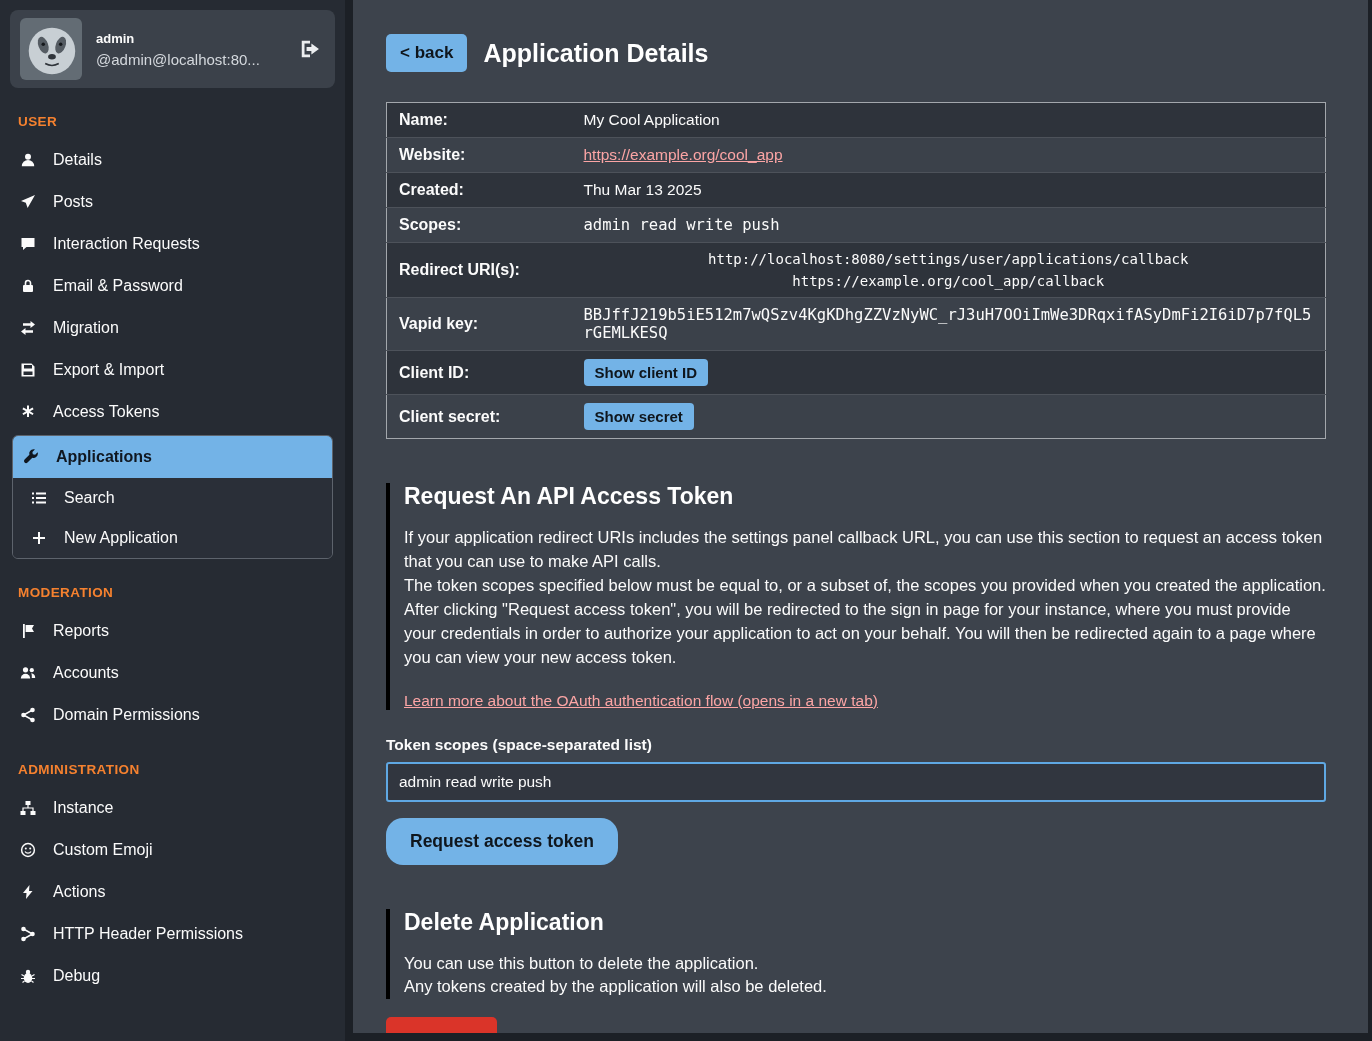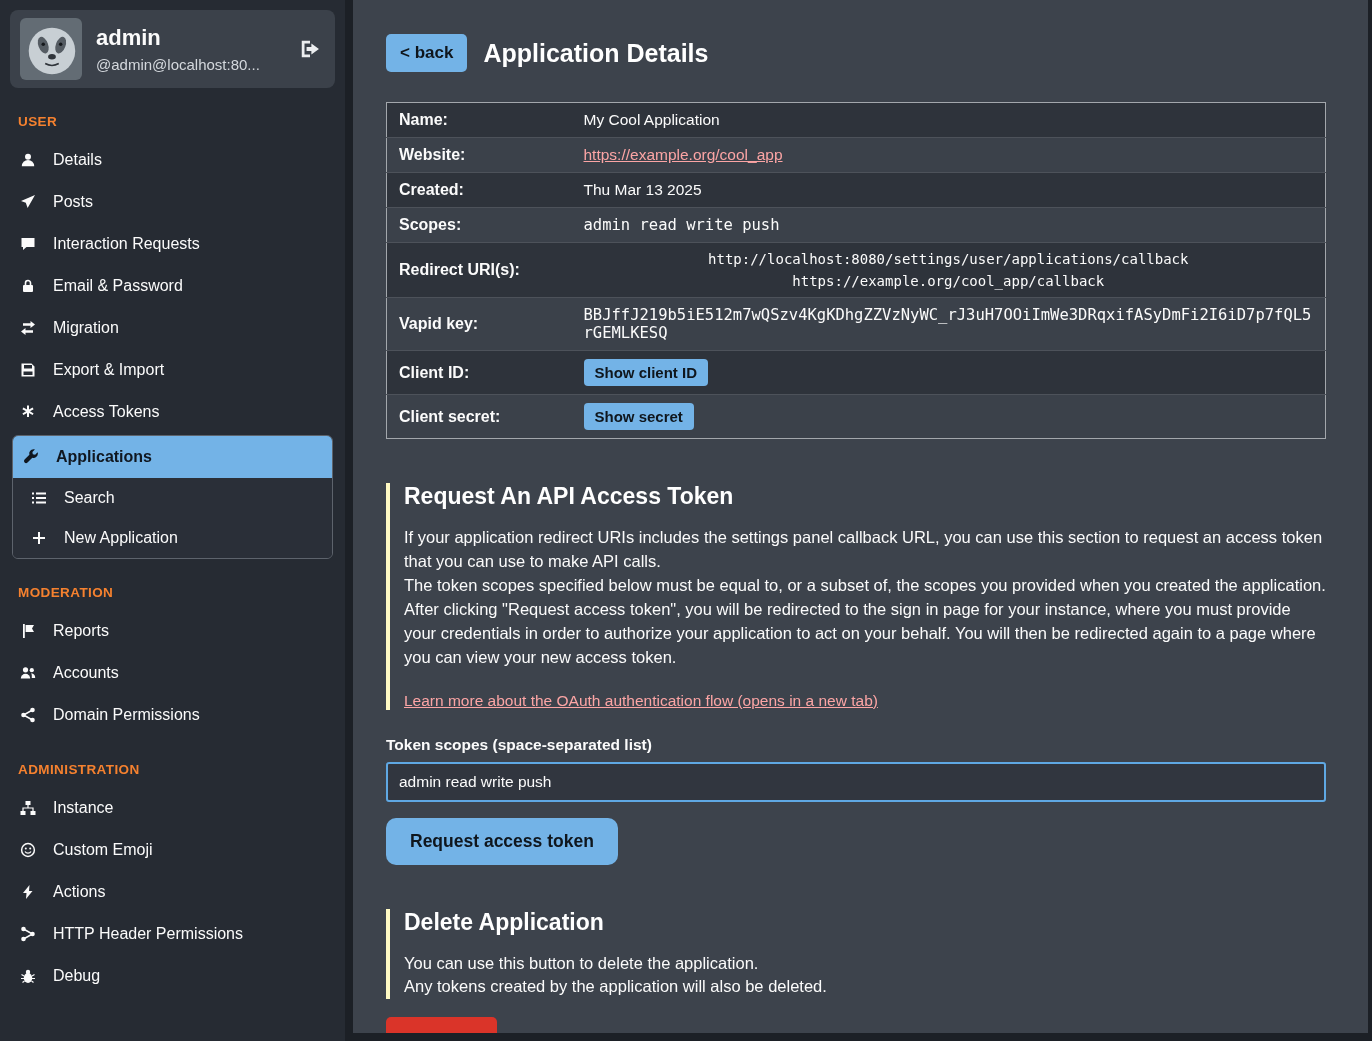--- a/index.html
+++ b/index.html
@@ -8,21 +8,21 @@
     width:1372px; height:1041px; overflow:hidden;
     background:#1c2026; color:#fbfbfb;
     font-family:"Liberation Sans", sans-serif;
     display:flex;
   }
   
   .sidebar { width:345px; min-width:345px; background:#262b33; padding:10px 10px 0; height:100%; }
   .user-card { background:#3b414a; border-radius:8px; padding:8px 10px; display:flex; align-items:center; gap:14px; }
   .avatar { width:62px; height:62px; border-radius:6px; overflow:hidden; flex-shrink:0; }
   .user-info { display:flex; flex-direction:column; gap:5px; min-width:0; flex:1; }
-  .user-name { font-weight:bold; font-size:22px; }
+  .user-name { font-weight:bold; font-size:13px; }
   .user-handle { font-size:15px; color:#d4d8dd; white-space:nowrap; overflow:hidden; }
   .logout { color:#eceef0; align-self:center; margin-left:auto; padding:4px; cursor:pointer; flex-shrink:0; }
   .section-label { color:#f5812f; font-weight:bold; font-size:13.5px; letter-spacing:.4px; margin:26px 8px 10px; }
   .nav-item { display:flex; align-items:center; gap:15px; padding:12px 8px; font-size:16px; border-radius:4px; cursor:pointer; }
   .icon { width:20px; display:flex; justify-content:center; align-items:center; flex-shrink:0; }
   .nav-group { border:1px solid #5d636c; border-radius:6px; margin:2px 2px; overflow:hidden; }
   .nav-active { background:#73b3e7; color:#101720; display:flex; align-items:center; gap:15px; padding:12px 8px; font-size:16px; font-weight:bold; cursor:pointer; }
   .nav-sub { background:#2a2f38; }
   .nav-sub .nav-item { padding:11px 8px 11px 16px; }
   
@@ -33,28 +33,28 @@
   .details-table { width:100%; border-collapse:collapse; border:1px solid #a3a7ac; }
   .details-table th, .details-table td { text-align:left; padding:8px 12px; font-size:15.5px; border-top:1px solid #4d525a; vertical-align:middle; }
   .details-table tr:first-child th, .details-table tr:first-child td { border-top:none; }
   .details-table th { width:185px; font-weight:bold; font-size:16px; white-space:nowrap; }
   tr.odd  { background:#2e333b; }
   tr.even { background:#3b414a; }
   .mono { font-family:"DejaVu Sans Mono", monospace; font-size:14px;text-align:center; }
   .vapid { font-size:13.2px; word-break:break-all; }
   .link { color:#fca5a5; text-decoration:underline; cursor:pointer; }
   .small-btn { background:#73b3e7; color:#0f161d; font-weight:bold; font-size:15px; padding:5px 11px; border-radius:4px; border:none; cursor:pointer; font-family:inherit; }
-  .section { border-left:4px solid #fef9c3; padding-left:14px; margin-top:44px; }
+  .section { border-left:4px solid #000000; padding-left:14px; margin-top:44px; }
   .section h2 { font-size:23px; margin:0 0 16px; color:#ffffff; }
   .section p { margin:0; font-size:16.5px; line-height:1.45; max-width:960px; }
   .learn-link { display:inline-block; margin-top:22px; font-size:15.5px; }
   .form-area { margin-top:26px; }
   .form-label { font-weight:bold; font-size:15.5px; margin-bottom:8px; }
   .scopes-input { width:100%; background:#31363f; border:2px solid #5fa8e3; border-radius:3px; color:#fbfbfb; font-size:15.5px; padding:9px 11px; font-family:inherit; outline:none; }
-  .request-btn { margin-top:16px; background:#73b3e7; color:#0f161d; font-weight:bold; font-size:17.5px; padding:13px 24px; border-radius:10px; border:none; cursor:pointer; font-family:inherit; }
+  .request-btn { margin-top:16px; background:#73b3e7; color:#0f161d; font-weight:bold; font-size:17.5px; padding:13px 24px; border-radius:17px; border:none; cursor:pointer; font-family:inherit; }
   .delete-btn { margin-top:18px; background:#da3429; color:#ffffff; font-weight:bold; font-size:17px; padding:13px 30px; border-radius:5px; border:none; cursor:pointer; font-family:inherit; }
   svg { display:block; }
 </style>
 </head>
 <body>
 
 <div class="sidebar">
 
   <div class="user-card">
     <div class="avatar">

